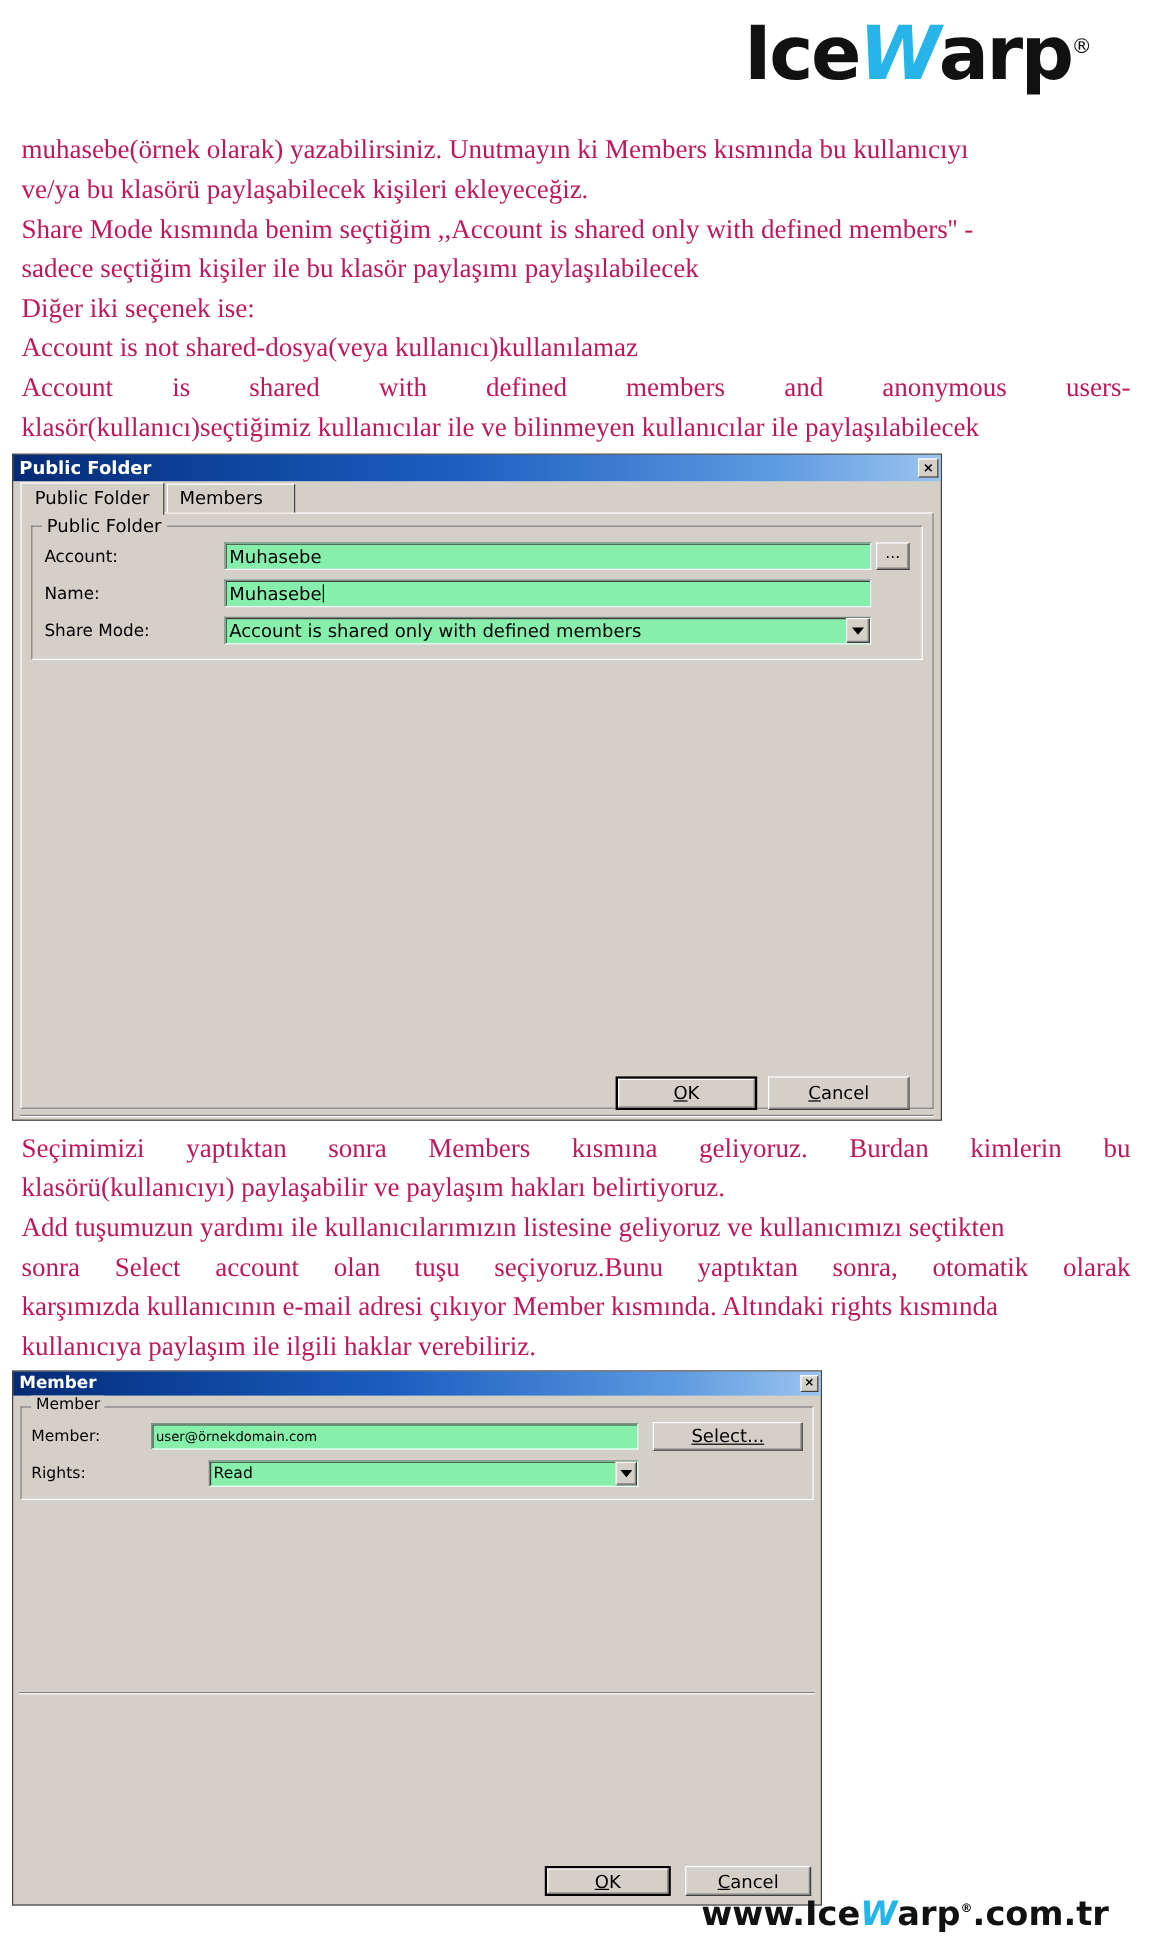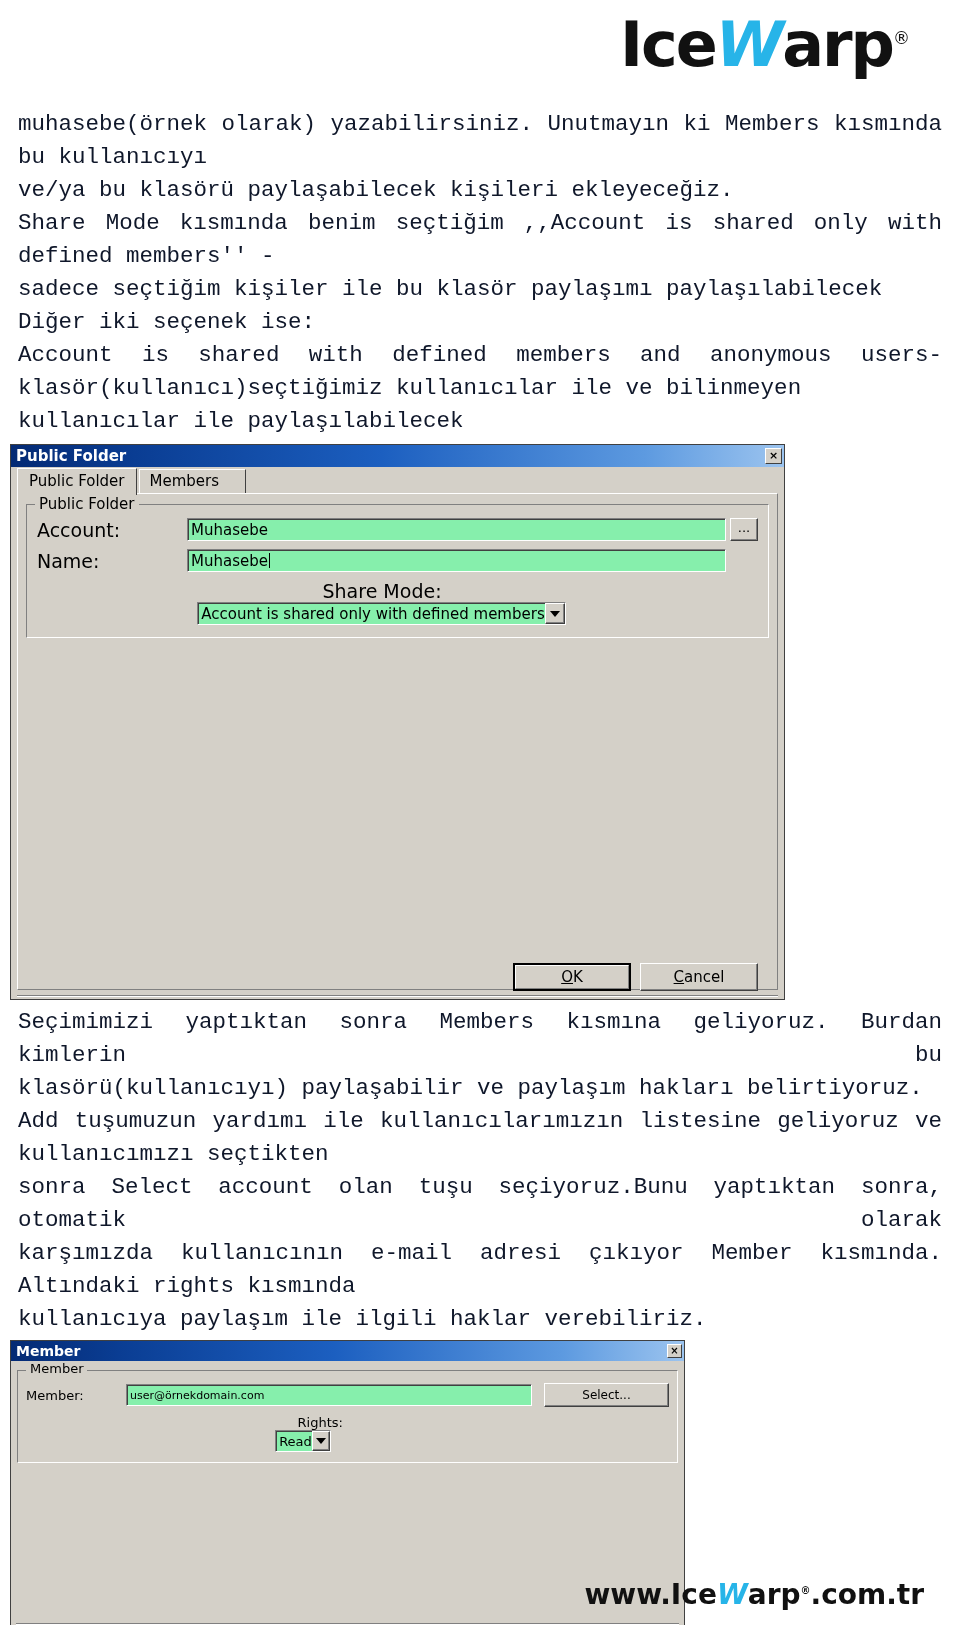--- a/index.html
+++ b/index.html
@@ -40,22 +40,22 @@
     vertical-align: super;
     font-weight: normal;
     color: #111;
   }
 
   
   .prose {
     padding: 0 18px;
     font-size: 22.5px;
     line-height: 33px;
-    color: #0f172a;
-    font-family: Liberation Mono, monospace;
+    color: #be185d;
+    font-family: Liberation Serif, serif;
   }
   .prose p { margin: 0; }
   .prose p.just { text-align: justify; text-align-last: left; }
   .prose p.jall { text-align: justify; text-align-last: justify; }
 
   .block-top { margin-top: 4px; }
   .block-mid { margin-top: 6px; }
 
   
   .dialog {
@@ -137,24 +137,24 @@
     padding: 0 4px;
     font-size: 15px;
     color: #000;
   }
 
   .formrow {
     display: flex;
     align-items: center;
     margin-bottom: 8px;
   }
-  .formrow:last-child { margin-bottom: 2px; flex-direction: column; }
+  .formrow:last-child { margin-bottom: 2px; }
   .flabel {
     width: 150px;
-    font-size: 19px;
+    font-size: 14px;
     color: #000;
     flex: none;
   }
   .field {
     flex: 1;
     height: 23px;
     background: #86efac;
     border: 1px solid #808080;
     border-right-color: #ffffff;
     border-bottom-color: #ffffff;
@@ -263,20 +263,21 @@
 <div class="header">
   <div class="logo"><span>Ice</span><span class="w">W</span><span>arp</span><span class="reg">®</span></div>
 </div>
 
 <div class="prose block-top">
   <p class="just">muhasebe(örnek olarak) yazabilirsiniz. Unutmayın ki Members kısmında bu kullanıcıyı</p>
   <p>ve/ya bu klasörü paylaşabilecek kişileri ekleyeceğiz.</p>
   <p class="just">Share Mode kısmında benim seçtiğim ,,Account is shared only with defined members'' -</p>
   <p>sadece seçtiğim kişiler ile bu klasör paylaşımı paylaşılabilecek</p>
   <p>Diğer iki seçenek ise:</p>
+  <p>Account is not shared-dosya(veya kullanıcı)kullanılamaz</p>
   <p class="jall">Account is shared with defined members and anonymous users-</p>
   <p>klasör(kullanıcı)seçtiğimiz kullanıcılar ile ve bilinmeyen kullanıcılar ile paylaşılabilecek</p>
 </div>
 
 <div class="dialog" id="pf-dialog" style="margin:6px 0 0 10px; width:775px; height:556px;">
 
   <div class="titlebar">
     <span class="title">Public Folder</span>
     <span class="closebtn">×</span>
   </div>
@@ -348,21 +349,21 @@
     <span class="closebtn" style="width:15px;height:14px;line-height:12px;font-size:10px;">×</span>
   </div>
 
   <div style="padding-top:9px;">
     <div class="groupbox" style="margin:0 6px; padding:12px 8px 8px 8px;">
       <span class="gb-legend" style="font-size:13px;">Member</span>
 
       <div class="formrow">
         <span class="flabel" style="width:100px; font-size:13px;">Member:</span>
         <span class="field small-text" style="height:22px;">user@örnekdomain.com</span>
-        <span class="btn" style="width:125px;height:24px;margin-left:12px;flex:none;font-size:12px;">Select...</span>
+        <span class="btn" style="width:125px;height:24px;margin-left:12px;flex:none;font-size:15px;text-decoration:underline;">Select...</span>
       </div>
 
       <div class="formrow">
         <span class="flabel" style="width:100px; font-size:13px;">Rights:</span>
         <span class="field combo" style="height:22px;font-size:13px;margin-right:137px;margin-left:48px;">
             <span>Read</span>
             <span class="dd-arrow" style="width:18px;height:20px;"></span>
           </span>
       </div>
     </div>

